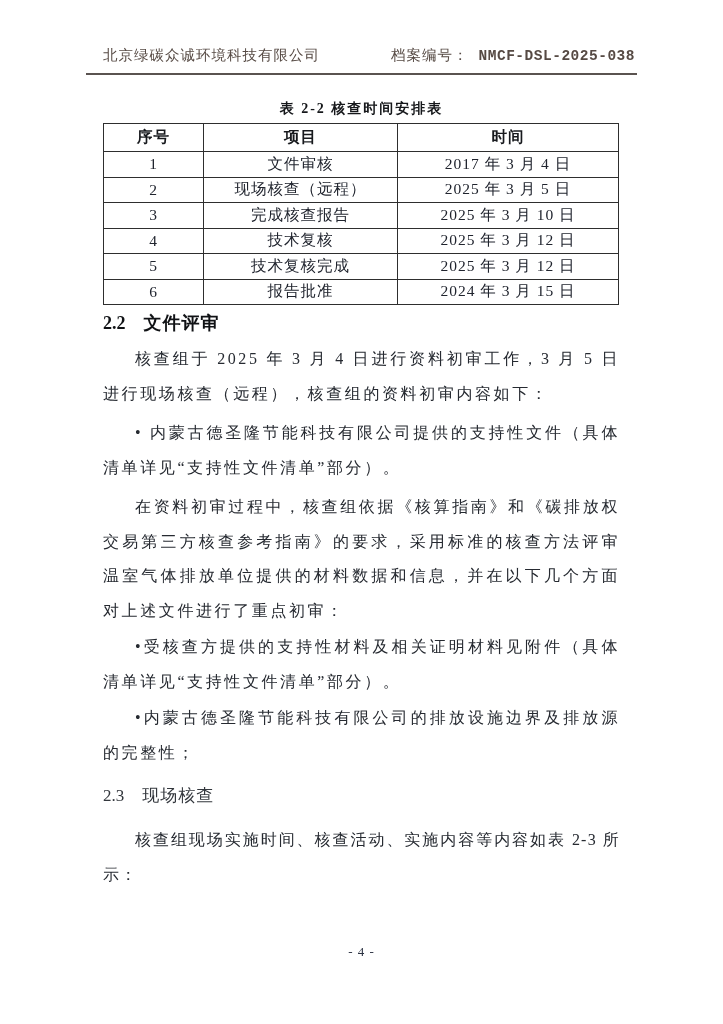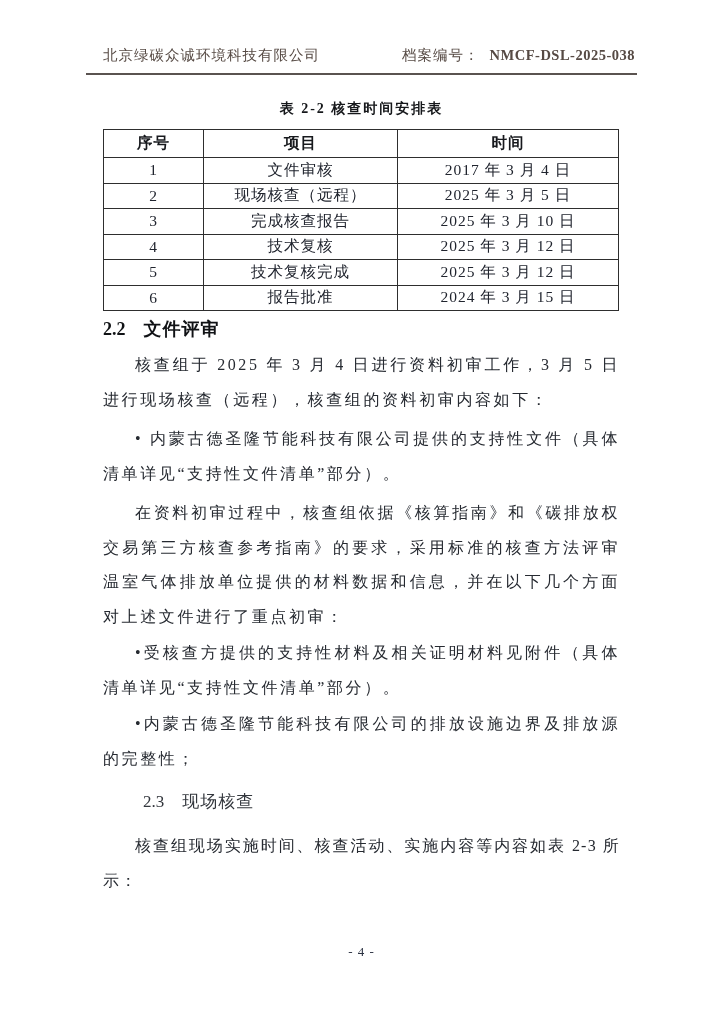--- a/index.html
+++ b/index.html
@@ -20,41 +20,42 @@
     left: 86px;
     right: 86px;
     padding-bottom: 8px;
     border-bottom: 2px solid #5a5350;
     display: flex;
     justify-content: space-between;
     align-items: flex-end;
     font-size: 14.5px;
     color: #564a44;
     letter-spacing: 1px;
+    font-family: Liberation Mono, monospace;
   }
   .header .company { padding-left: 17px; }
   .header .archive { padding-right: 2px; }
   .header .archive .num { margin-left: 10px; letter-spacing: 0.5px; font-weight: 600; }
   
   .content {
     position: absolute;
     left: 103px;
     top: 0;
     width: 517px;
   }
   .table-title {
     margin-top: 100px;
     text-align: center;
     font-weight: bold;
     font-size: 14px;
     color: #15171a;
     letter-spacing: 2px;
   }
   table.schedule {
-    margin-top: 11px;
+    margin-top: 5px;
     width: 515px;
     border-collapse: collapse;
     table-layout: fixed;
   }
   table.schedule th, table.schedule td {
     border: 1px solid #2e2e2e;
     text-align: center;
     vertical-align: middle;
     padding: 0;
     font-size: 15.5px;
@@ -70,21 +71,20 @@
   .sec-head {
     margin-top: 6px;
     font-size: 18px;
     font-weight: bold;
     color: #101215;
     letter-spacing: 1px;
   }
   .sec-head .sec-no { margin-right: 18px; letter-spacing: 0; }
   .sec-head.light {
     margin-top: 14px;
-    margin-left: 40px;
     font-weight: normal;
     font-size: 17px;
     color: #33373d;
   }
   p.body {
     margin: 0;
     font-size: 16px;
     line-height: 34.5px;
     letter-spacing: 2.6px;
     text-align: justify;

